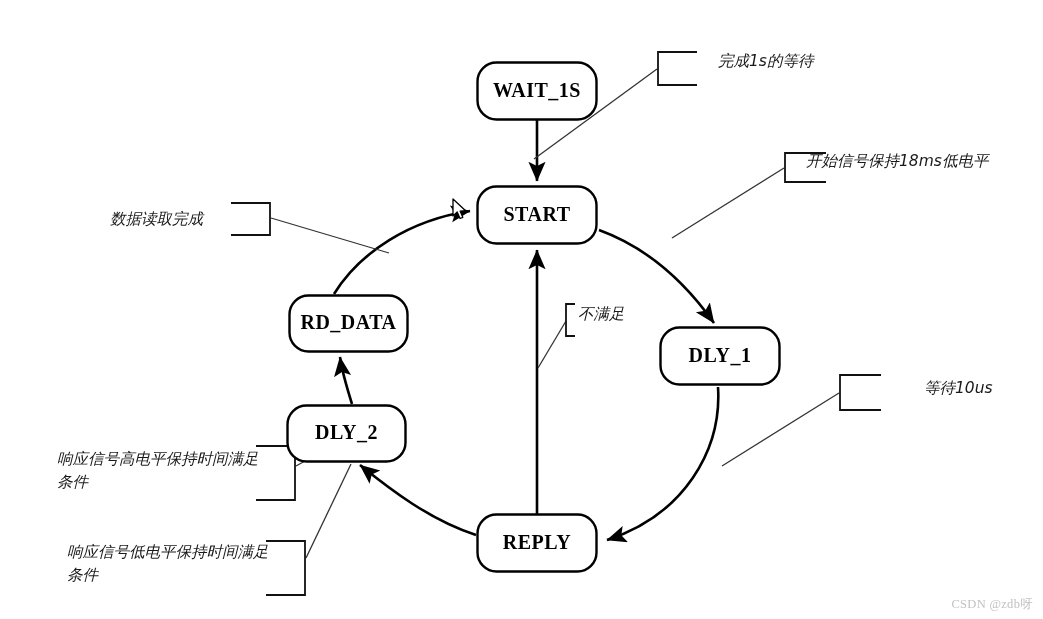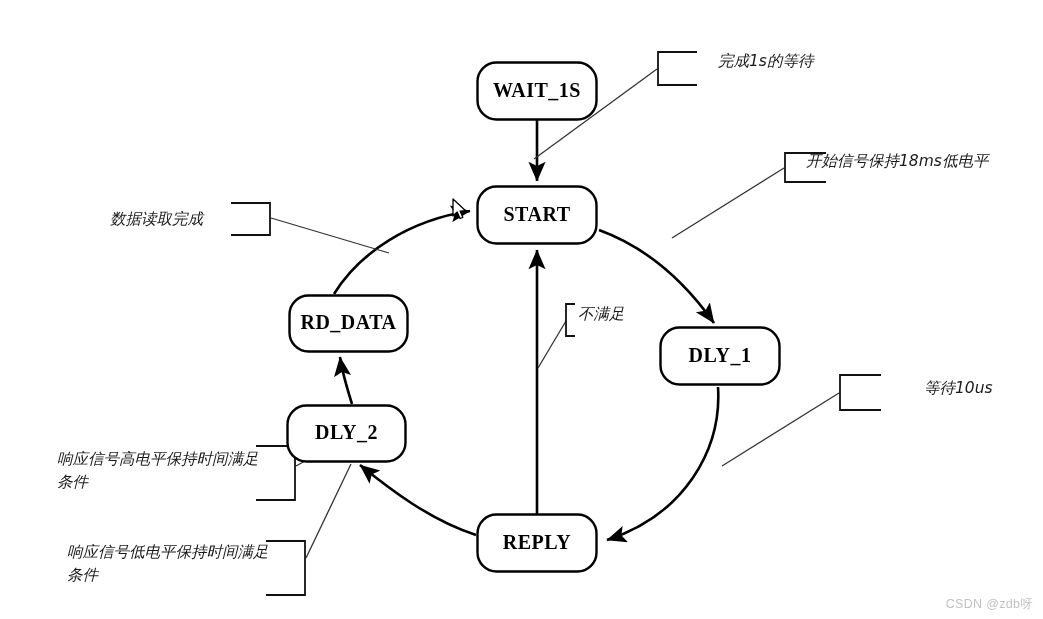--- a/index.html
+++ b/index.html
@@ -62,21 +62,21 @@
     line-height: 1.5;
     font-style: italic;
   }
   .anno.center {
     text-align: left;
   }
   .watermark {
     position: absolute;
     right: 10px;
     bottom: 6px;
-    font-family: Liberation Sans, sans-serif;
+    font-family: Liberation Serif, serif;
     font-size: 12.5px;
     color: #c2c2c2;
     letter-spacing: 0.3px;
     margin-left: 24px;
   }
   .cursor {
     position: absolute;
     width: 17px;
     height: 24px;
     pointer-events: none;

